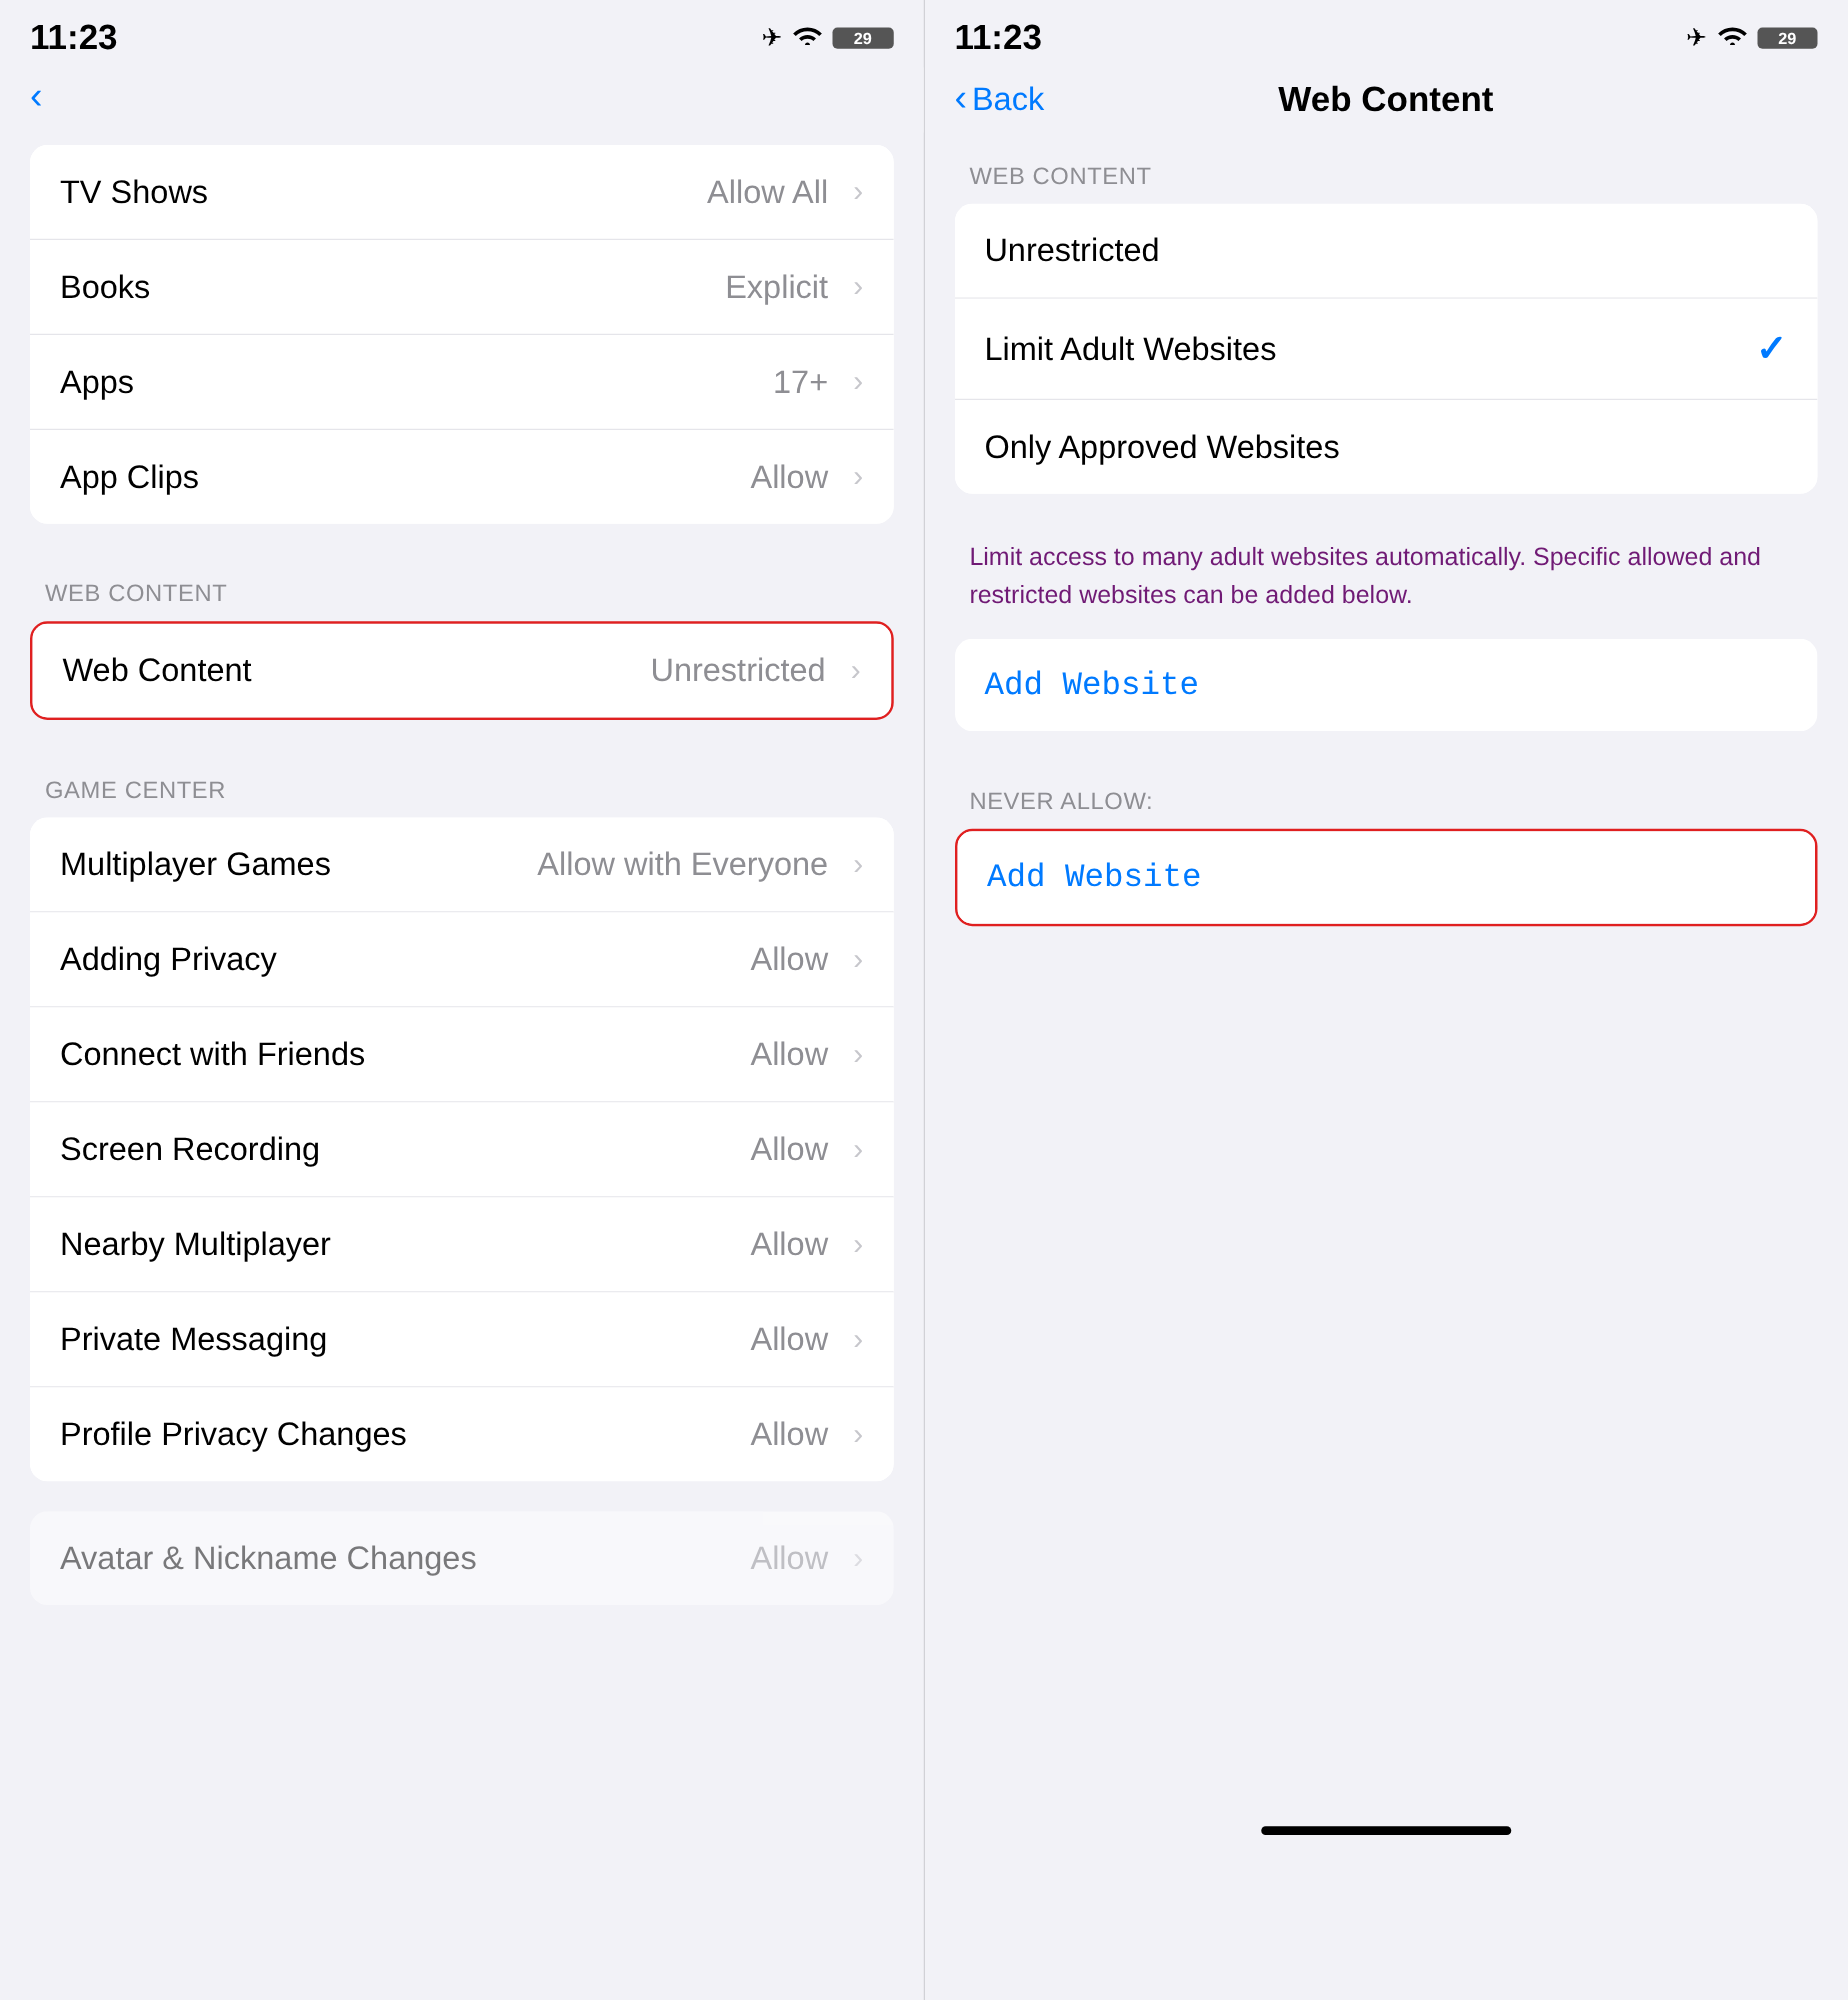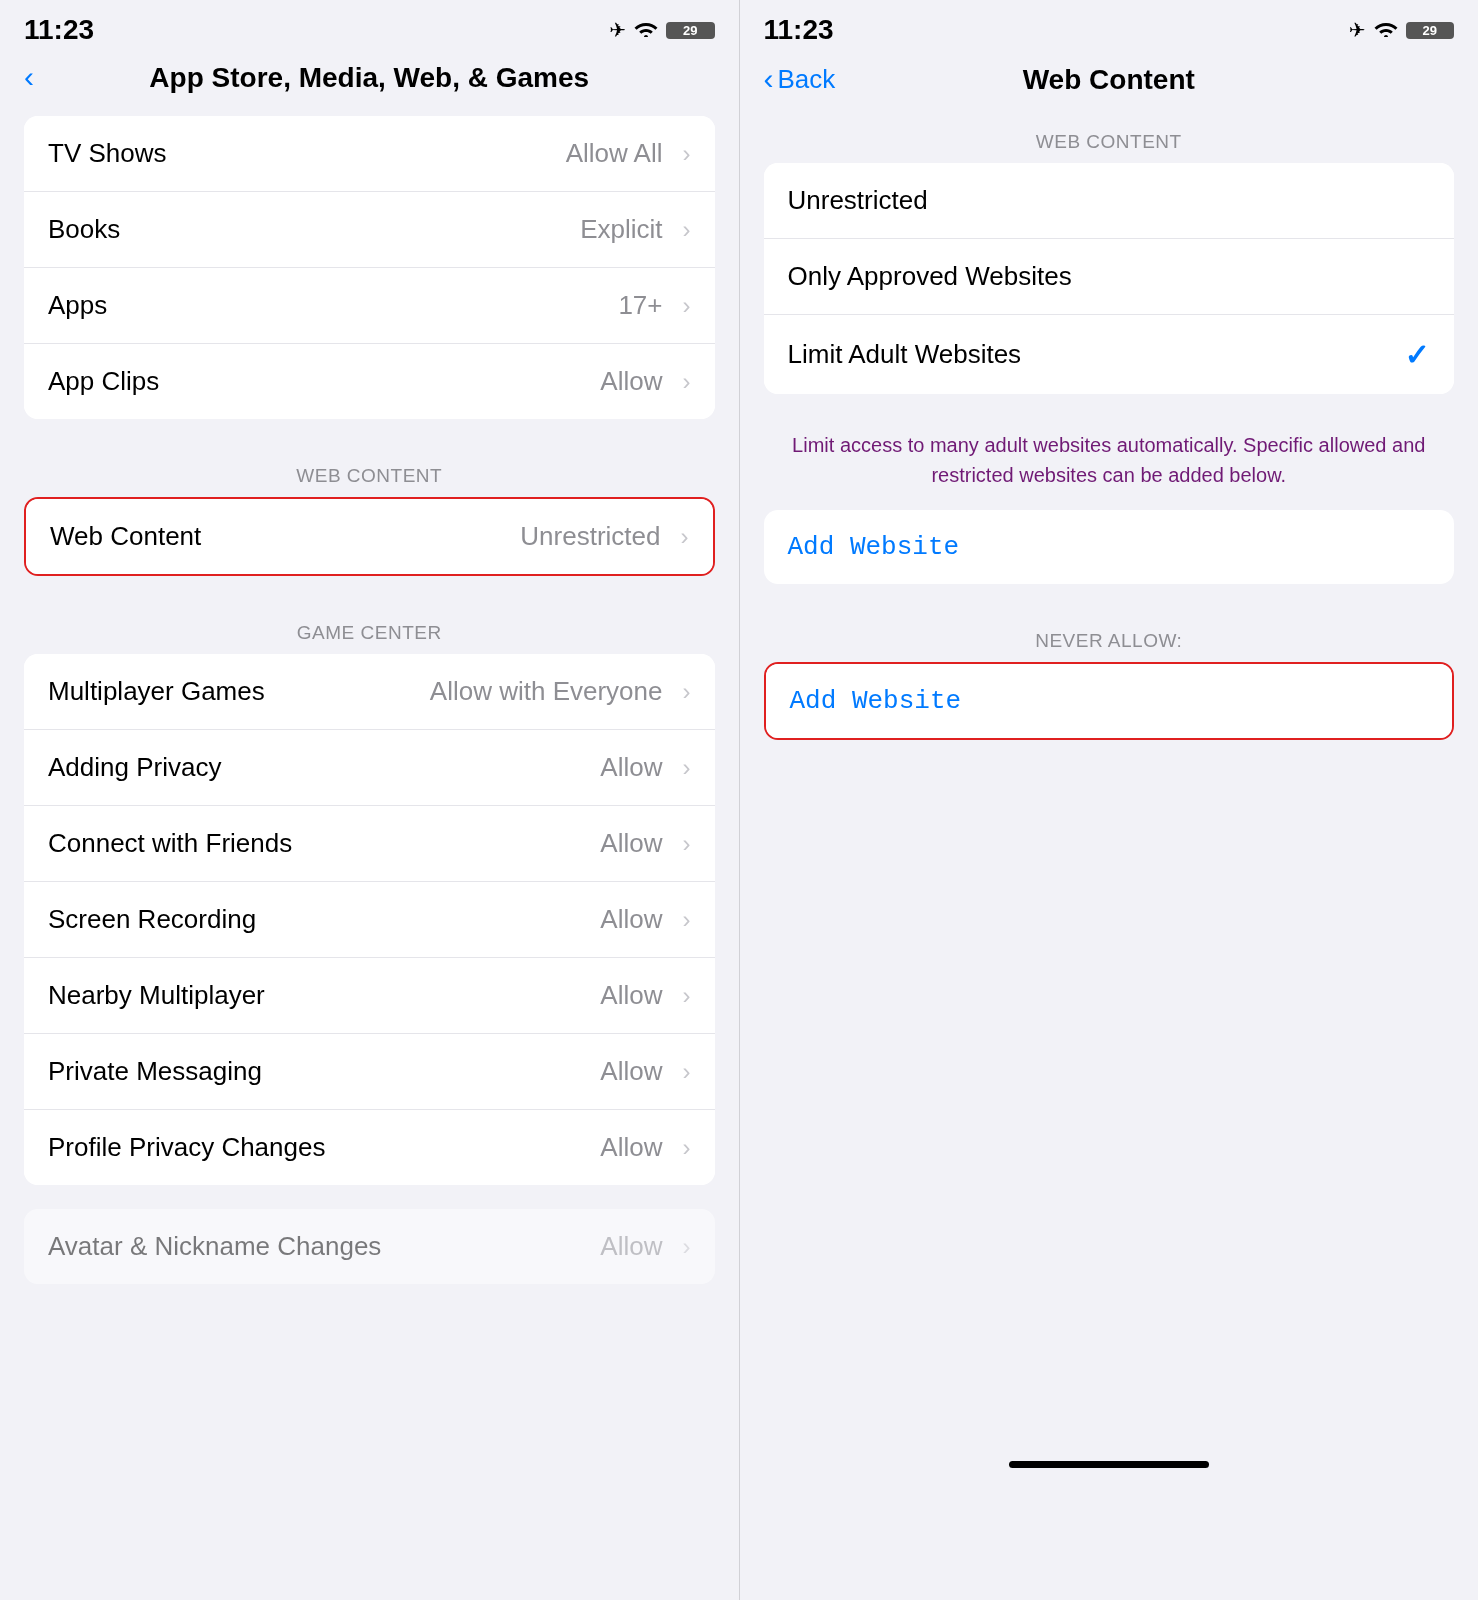--- a/index.html
+++ b/index.html
@@ -85,21 +85,20 @@
       font-weight: 700;
       color: #000;
       white-space: nowrap;
     }
 
     
     .content {
       flex: 1;
       overflow-y: auto;
       padding: 0 0 30px;
-      text-align: center;
     }
 
     
     .section-header {
       font-size: 19px;
       font-weight: 400;
       color: #8e8e93;
       text-transform: uppercase;
       letter-spacing: 0.5px;
       padding: 22px 36px 10px;
@@ -232,21 +231,20 @@
           </svg>
       </span>
       <span class="battery-badge">29</span>
     </div>
   </div>
 
   <div class="nav-bar">
     <div class="nav-back">
       <span class="nav-back-chevron">‹</span>
     </div>
-    <span class="nav-title">App Store, Media, Web, &amp; Games</span>
   </div>
 
   <div class="content">
 
     <div class="list-group" style="margin-top: 10px;">
       <div class="list-item">
         <span class="list-item-label">TV Shows</span>
         <div class="list-item-right">
           <span class="list-item-value">Allow All</span>
           <span class="chevron-right">›</span>
@@ -379,25 +377,25 @@
 
   <div class="content">
 
     <div class="section-header">WEB CONTENT</div>
 
     <div class="list-group" style="margin-top: 0;">
       <div class="option-item">
         <span class="option-label">Unrestricted</span>
       </div>
       <div class="option-item">
-        <span class="option-label">Only Approved Websites</span>
-      </div>
-      <div class="option-item">
         <span class="option-label">Limit Adult Websites</span>
         <span class="checkmark">✓</span>
+      </div>
+      <div class="option-item">
+        <span class="option-label">Only Approved Websites</span>
       </div>
     </div>
 
     <p class="description-text">Limit access to many adult websites automatically. Specific allowed and restricted websites can be added below.</p>
 
     <div class="list-group">
       <div class="add-website-item">
         <span class="add-website-label">Add Website</span>
       </div>
     </div>

